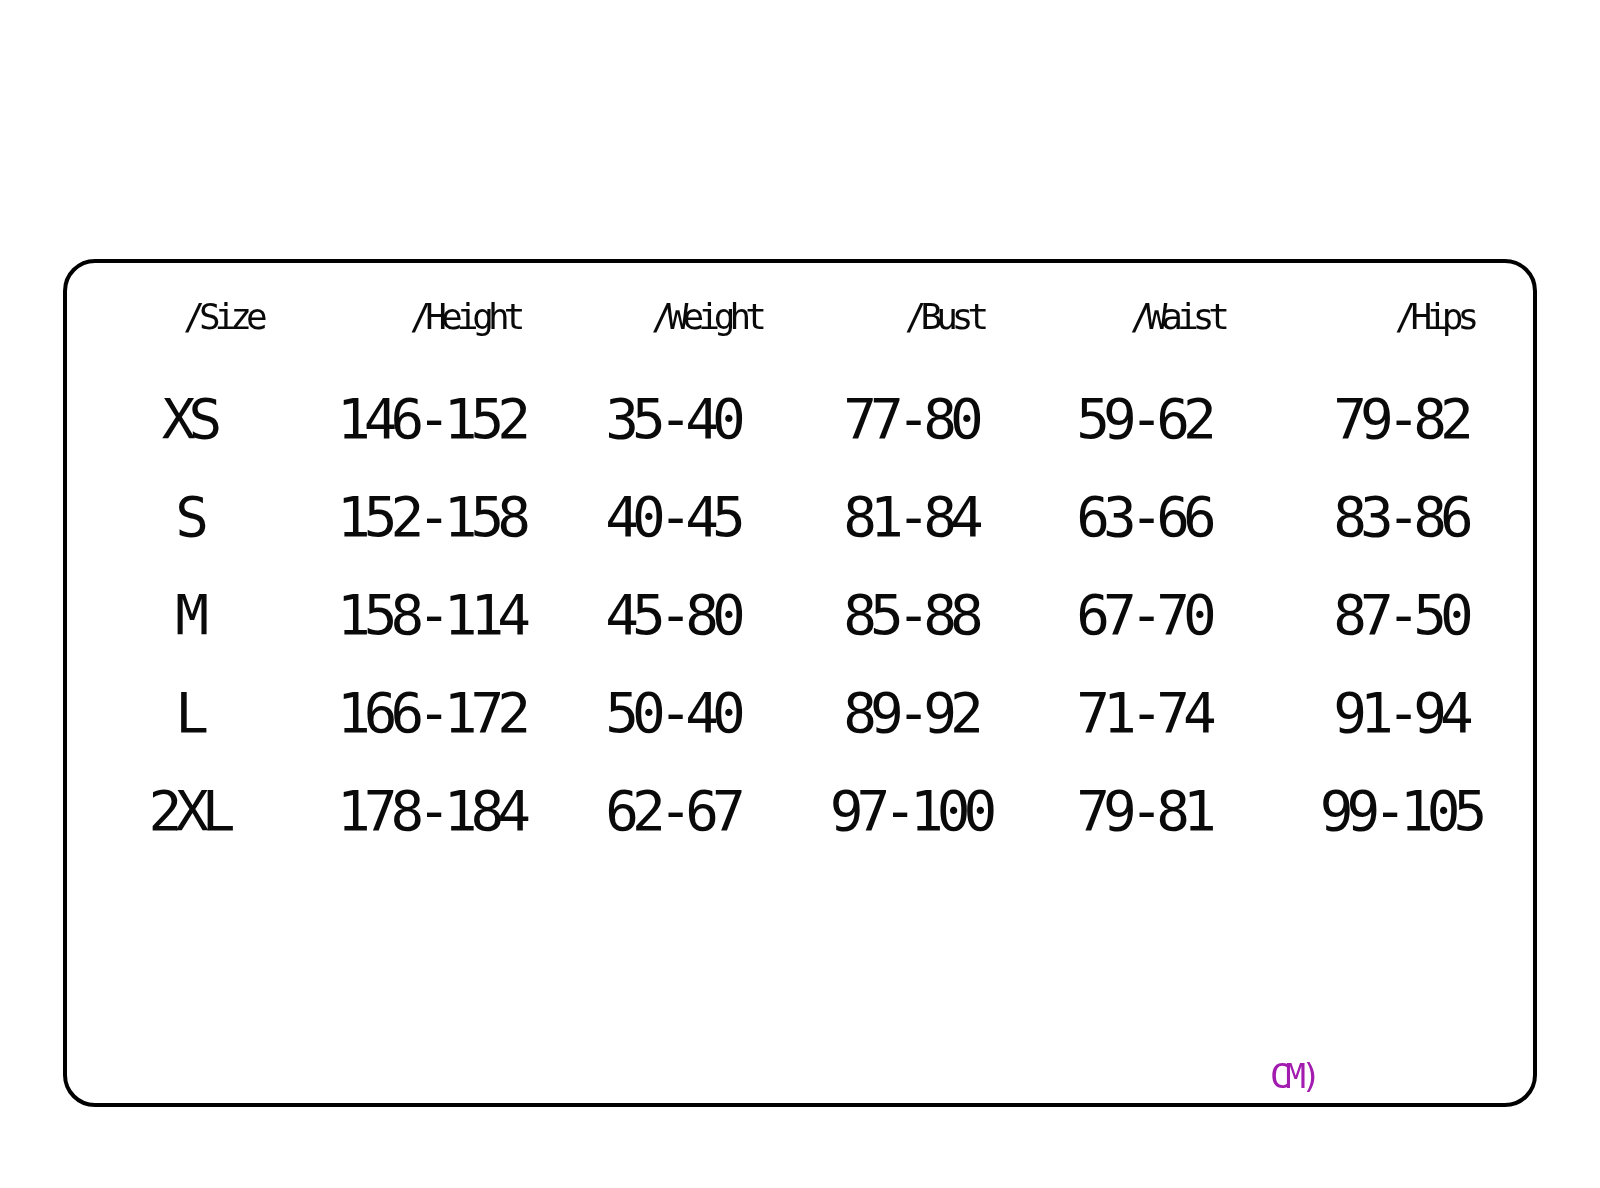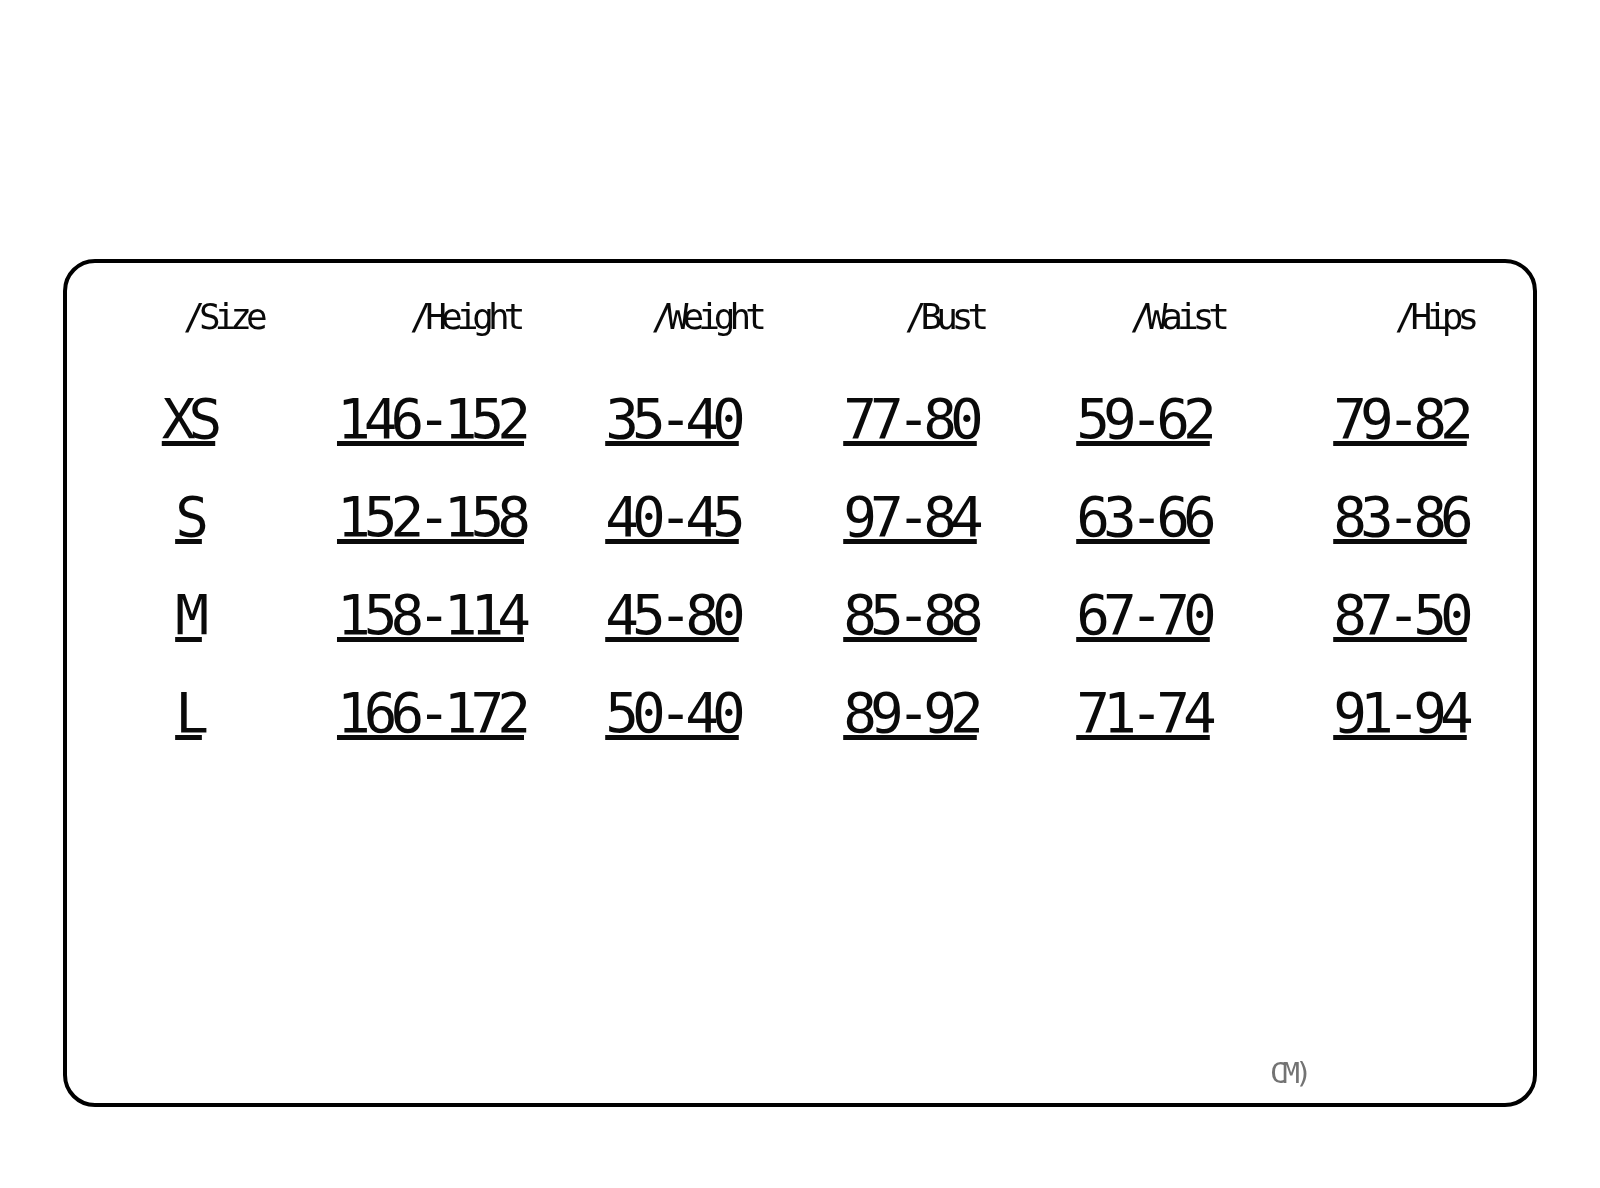--- a/index.html
+++ b/index.html
@@ -50,29 +50,28 @@
     display: inline-block;
     transform: translateX(34px);
     font-size: 36px;
     letter-spacing: -6px;
     color: #0a0a0a;
   }
   table.size-table tbody td {
     font-size: 56px;
     letter-spacing: -7px;
     color: #0a0a0a;
-    text-decoration: underline;
   }
   .unit-label {
     position: absolute;
     left: 1270px;
     top: 1056px;
-    font-size: 29px;
+    font-size: 34px;
     letter-spacing: -5px;
-    color: #737373;
+    color: #a21caf;
   }
 </style>
 </head>
 <body>
 
 <div class="canvas">
   <div class="chart-box">
     <table class="size-table">
       <colgroup id="colgroup">
           <col style="width: 243px;">
@@ -98,37 +97,45 @@
             <td>146-152</td>
             <td>35-40</td>
             <td>77-80</td>
             <td>59-62</td>
             <td>79-82</td>
           </tr>
           <tr>
             <td>S</td>
             <td>152-158</td>
             <td>40-45</td>
-            <td>97-84</td>
+            <td>81-84</td>
             <td>63-66</td>
             <td>83-86</td>
           </tr>
           <tr>
             <td>M</td>
             <td>158-114</td>
             <td>45-80</td>
             <td>85-88</td>
             <td>67-70</td>
             <td>87-50</td>
           </tr>
           <tr>
             <td>L</td>
             <td>166-172</td>
             <td>50-40</td>
             <td>89-92</td>
             <td>71-74</td>
             <td>91-94</td>
           </tr>
+          <tr>
+            <td>2XL</td>
+            <td>178-184</td>
+            <td>62-67</td>
+            <td>97-100</td>
+            <td>79-81</td>
+            <td>99-105</td>
+          </tr>
         </tbody>
     </table>
   </div>
   <div class="unit-label">CM)</div>
 </div>
 
 </body></html>

